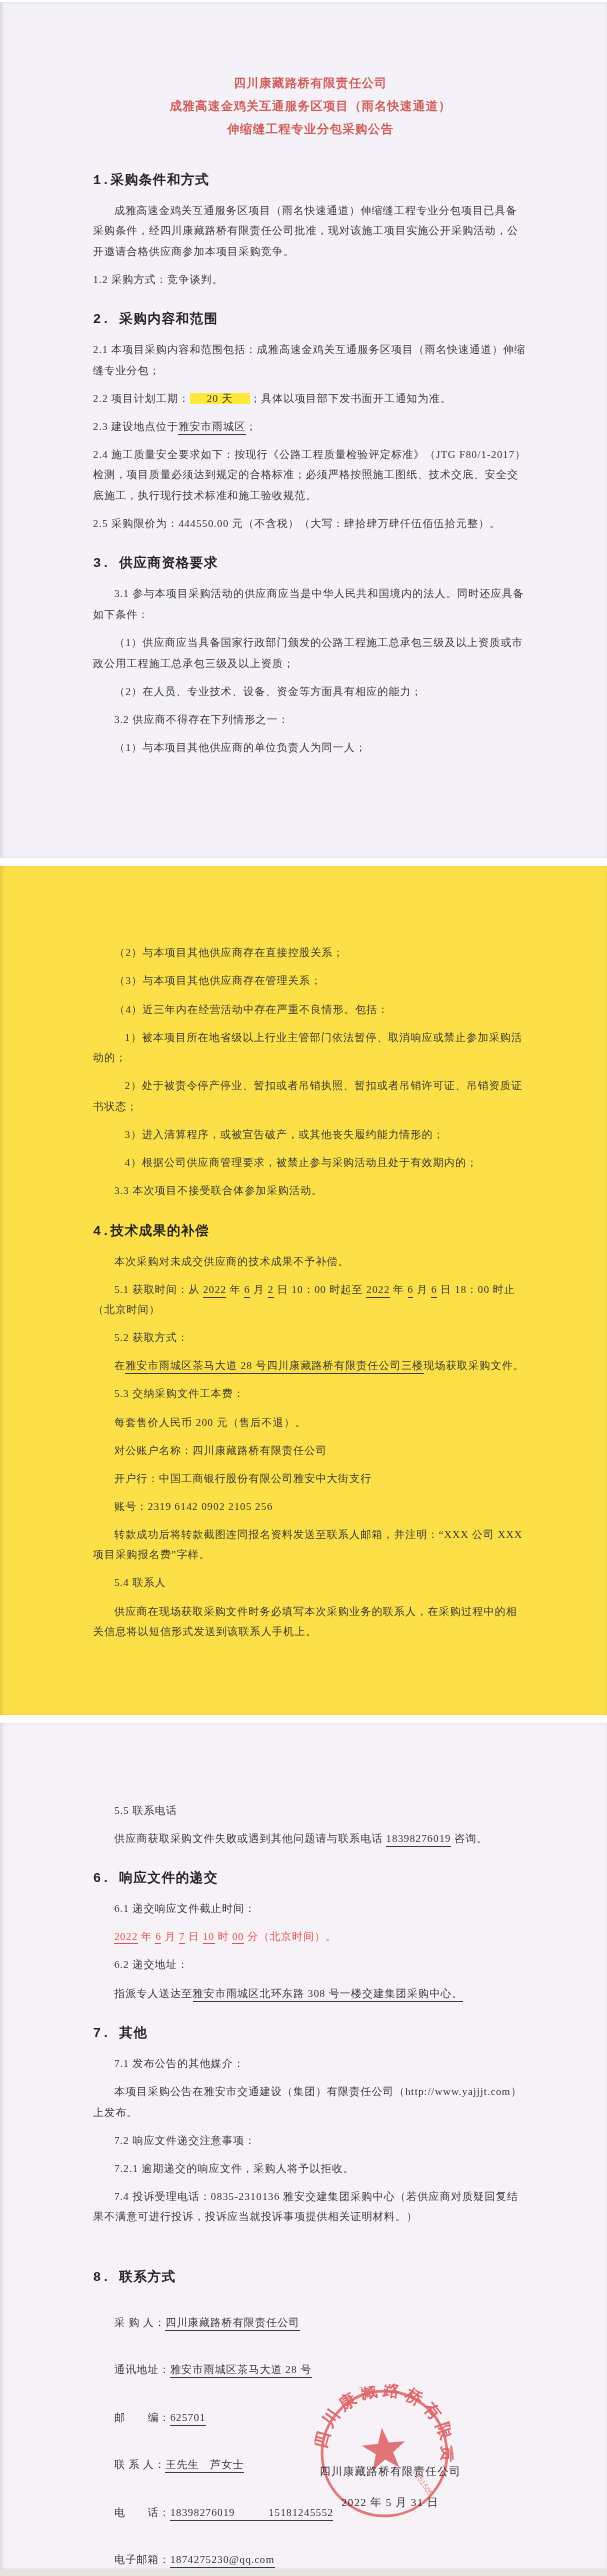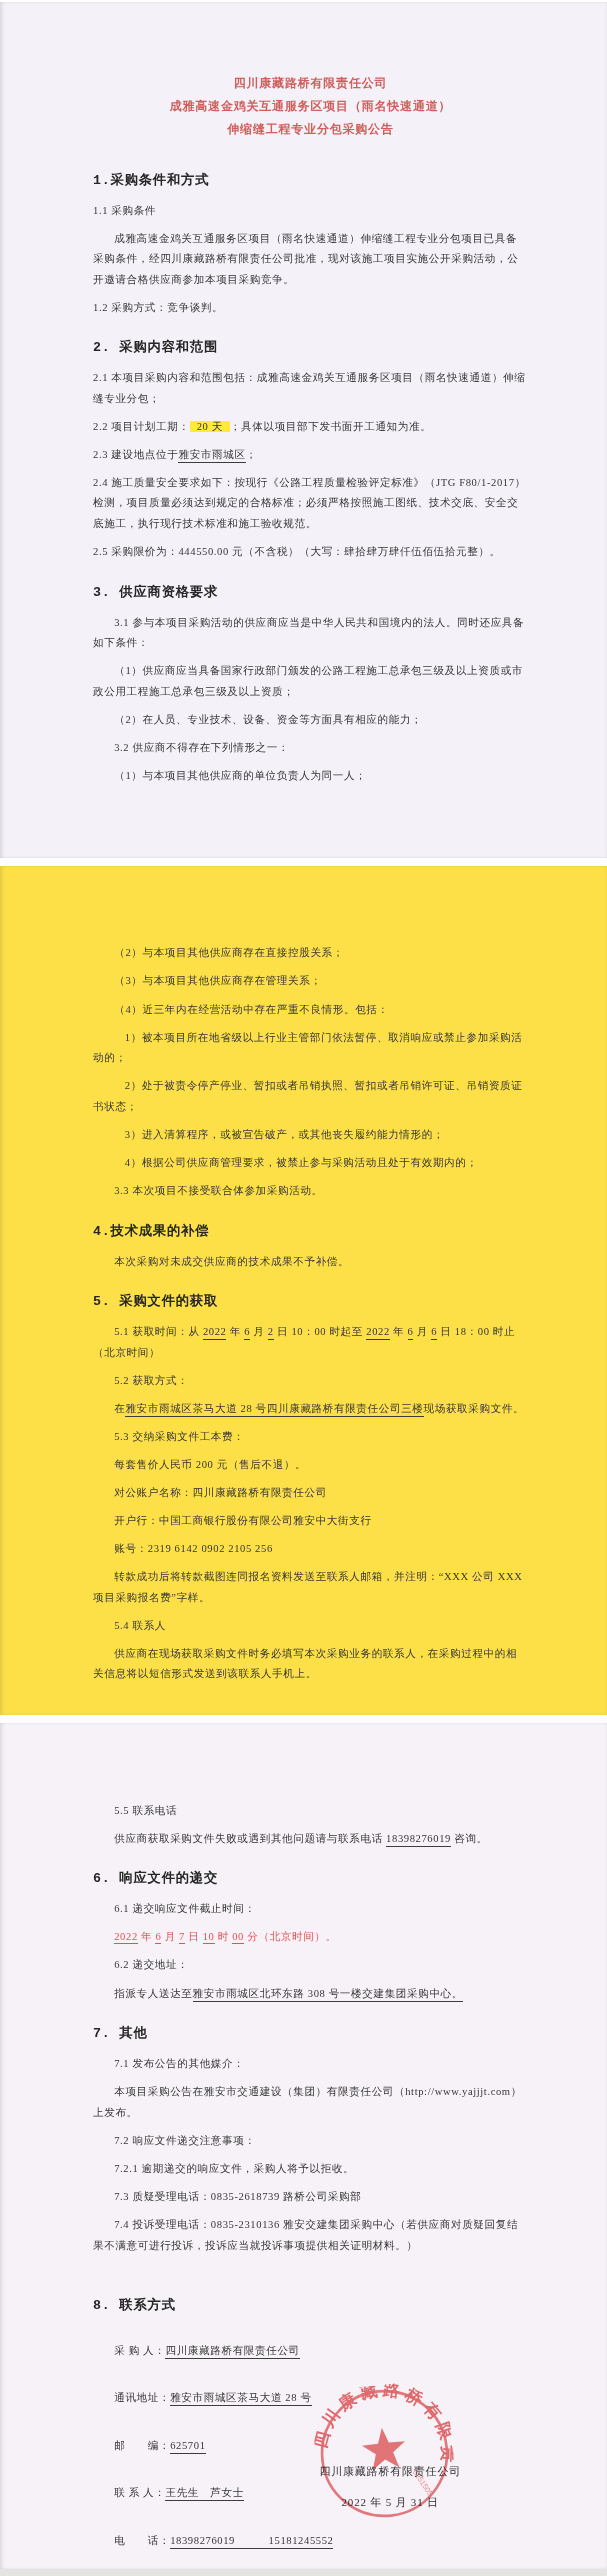--- a/index.html
+++ b/index.html
@@ -17,42 +17,41 @@
               font-family:"Liberation Sans",sans-serif;letter-spacing:0.8px;}
   .h1{font-size:13.3px;font-weight:bold;color:#262626;margin:20px 0 12px;font-family:Liberation Mono, monospace;letter-spacing:0.8px;}
   .p{font-size:10.6px;line-height:20.5px;margin:7.6px 0;letter-spacing:0.6px;}
   .ind0{text-indent:0;}
   .ind2{text-indent:2em;}
   .ind3{text-indent:3em;}
   .contact{margin:27px 0;}
   span.u{border-bottom:0.8px solid #3c3c3c;padding-bottom:2px;}
   span.red{color:var(--deadline-red);}
   span.redu{color:var(--deadline-red);border-bottom:0.8px solid var(--deadline-red);padding-bottom:0.8px;}
-  span.hl{background:var(--hl);padding:0 7px;}
+  span.hl{background:var(--hl);padding:0 17px;}
   span.b{font-weight:normal;}
   .signature{position:absolute;right:146px;top:2456px;text-align:center;font-size:11px;line-height:31px;
              letter-spacing:0.8px;color:#303030;z-index:3;}
   .seal-wrap{position:absolute;left:316px;top:2385px;width:137px;height:137px;z-index:4;
              opacity:.85;mix-blend-mode:multiply;transform:rotate(-6deg);}
   .bottom-strip{height:6.8px;background:#e4e4e1;}
 </style>
 </head>
 <body>
 
 <div class="doc">
   <div class="top-gap"></div>
   <div id="pages">
       <div class="page" style="height: 856px; background: rgb(245, 241, 248);">
         <div class="title-block">
           <div class="title-line">四川康藏路桥有限责任公司</div>
           <div class="title-line">成雅高速金鸡关互通服务区项目（雨名快速通道）</div>
           <div class="title-line">伸缩缝工程专业分包采购公告</div>
         </div>
         <div class="h1">1.采购条件和方式</div>
-        <div class="p ind0"><span>1.1 采购条件</span></div>
         <div class="p ind2"><span>成雅高速金鸡关互通服务区项目（雨名快速通道）伸缩缝工程专业分包项目已具备采购条件，经四川康藏路桥有限责任公司批准，现对该施工项目实施公开采购活动，公开邀请合格供应商参加本项目采购竞争。</span></div>
         <div class="p ind0"><span>1.2 采购方式：竞争谈判。</span></div>
         <div class="h1">2. 采购内容和范围</div>
         <div class="p ind0"><span>2.1 本项目采购内容和范围包括：成雅高速金鸡关互通服务区项目（雨名快速通道）伸缩缝专业分包；</span></div>
         <div class="p ind0"><span>2.2 项目计划工期：</span><span class="hl">20 天</span><span>；具体以项目部下发书面开工通知为准。</span></div>
         <div class="p ind0"><span>2.3 建设地点位于</span><span class="u">雅安市雨城区</span><span>；</span></div>
         <div class="p ind0"><span>2.4 施工质量安全要求如下：按现行《公路工程质量检验评定标准》（JTG F80/1-2017）检测，项目质量必须达到规定的合格标准；必须严格按照施工图纸、技术交底、安全交底施工，执行现行技术标准和施工验收规范。</span></div>
         <div class="p ind0"><span>2.5 采购限价为：444550.00 元（不含税）（大写：</span><span class="b">肆拾肆万肆仟伍佰伍拾元整</span><span>）。</span></div>
         <div class="h1">3.  供应商资格要求</div>
         <div class="p ind2"><span>3.1 参与本项目采购活动的供应商应当是中华人民共和国境内的法人。同时还应具备如下条件：</span></div>
@@ -66,21 +65,20 @@
         <div class="p ind2"><span>（2）与本项目其他供应商存在直接控股关系；</span></div>
         <div class="p ind2"><span>（3）与本项目其他供应商存在管理关系；</span></div>
         <div class="p ind2"><span>（4）近三年内在经营活动中存在严重不良情形。包括：</span></div>
         <div class="p ind3"><span>1）被本项目所在地省级以上行业主管部门依法暂停、取消响应或禁止参加采购活动的；</span></div>
         <div class="p ind3"><span>2）处于被责令停产停业、暂扣或者吊销执照、暂扣或者吊销许可证、吊销资质证书状态；</span></div>
         <div class="p ind3"><span>3）进入清算程序，或被宣告破产，或其他丧失履约能力情形的；</span></div>
         <div class="p ind3"><span>4）根据公司供应商管理要求，被禁止参与采购活动且处于有效期内的；</span></div>
         <div class="p ind2"><span>3.3 本次项目不接受联合体参加采购活动。</span></div>
         <div class="h1">4.技术成果的补偿</div>
         <div class="p ind2"><span>本次采购对未成交供应商的技术成果不予补偿。</span></div>
-        <div class="h1">5.  采购文件的获取</div>
         <div class="p ind2"><span>5.1 获取时间：从 </span><span class="u">2022</span><span> 年 </span><span class="u">6</span><span> 月 </span><span class="u">2</span><span> 日 10：00 时起至 </span><span class="u">2022</span><span> 年 </span><span class="u">6</span><span> 月 </span><span class="u">6</span><span> 日 18：00 时止（北京时间）</span></div>
         <div class="p ind2"><span>5.2  获取方式：</span></div>
         <div class="p ind2"><span>在</span><span class="u">雅安市雨城区茶马大道 28 号四川康藏路桥有限责任公司三楼</span><span>现场获取采购文件。</span></div>
         <div class="p ind2"><span>5.3 交纳采购文件工本费：</span></div>
         <div class="p ind2"><span>每套售价人民币 200  元（售后不退）。</span></div>
         <div class="p ind2"><span>对公账户名称：四川康藏路桥有限责任公司</span></div>
         <div class="p ind2"><span>开户行：中国工商银行股份有限公司雅安中大街支行</span></div>
         <div class="p ind2"><span>账号：2319 6142 0902 2105 256</span></div>
         <div class="p ind2"><span>转款成功后将转款截图连同报名资料发送至联系人邮箱，并注明：“XXX 公司 XXX 项目采购报名费”字样。</span></div>
         <div class="p ind2"><span>5.4 联系人</span></div>
@@ -93,21 +91,20 @@
         <div class="h1">6.  响应文件的递交</div>
         <div class="p ind2"><span>6.1 递交响应文件截止时间：</span></div>
         <div class="p ind2"><span class="redu">2022</span><span class="red"> 年 </span><span class="redu">6</span><span class="red"> 月 </span><span class="redu">7</span><span class="red"> 日 </span><span class="redu">10</span><span class="red"> 时 </span><span class="redu">00</span><span class="red"> 分（北京时间）。</span></div>
         <div class="p ind2"><span>6.2 递交地址：</span></div>
         <div class="p ind2"><span>指派专人送达至</span><span class="u">雅安市雨城区北环东路 308 号一楼交建集团采购中心。</span></div>
         <div class="h1">7.  其他</div>
         <div class="p ind2"><span>7.1 发布公告的其他媒介：</span></div>
         <div class="p ind2"><span>本项目采购公告在雅安市交通建设（集团）有限责任公司（http://www.yajjjt.com）上发布。</span></div>
         <div class="p ind2"><span>7.2 响应文件递交注意事项：</span></div>
         <div class="p ind2"><span>7.2.1 逾期递交的响应文件，采购人将予以拒收。</span></div>
-        <div class="p ind2"><span>7.3  质疑受理电话：0835-2618739 路桥公司采购部</span></div>
         <div class="p ind2"><span>7.4  投诉受理电话：0835-2310136 雅安交建集团采购中心（若供应商对质疑回复结果不满意可进行投诉，投诉应当就投诉事项提供相关证明材料。）</span></div>
         <div style="height: 12px;"></div>
         <div class="h1">8.  联系方式</div>
         <div class="p ind2 contact"><span>采 购 人：</span><span class="u">四川康藏路桥有限责任公司</span></div>
         <div class="p ind2 contact"><span>通讯地址：</span><span class="u">雅安市雨城区茶马大道 28 号</span></div>
         <div class="p ind2 contact"><span>邮　　编：</span><span class="u">625701</span></div>
         <div class="p ind2 contact"><span>联 系 人：</span><span class="u">王先生　芦女士</span></div>
         <div class="p ind2 contact"><span>电　　话：</span><span class="u">18398276019　　　15181245552</span></div>
         <div class="p ind2 contact"><span>电子邮箱：</span><span class="u">1874275230@qq.com</span></div>
       </div>

